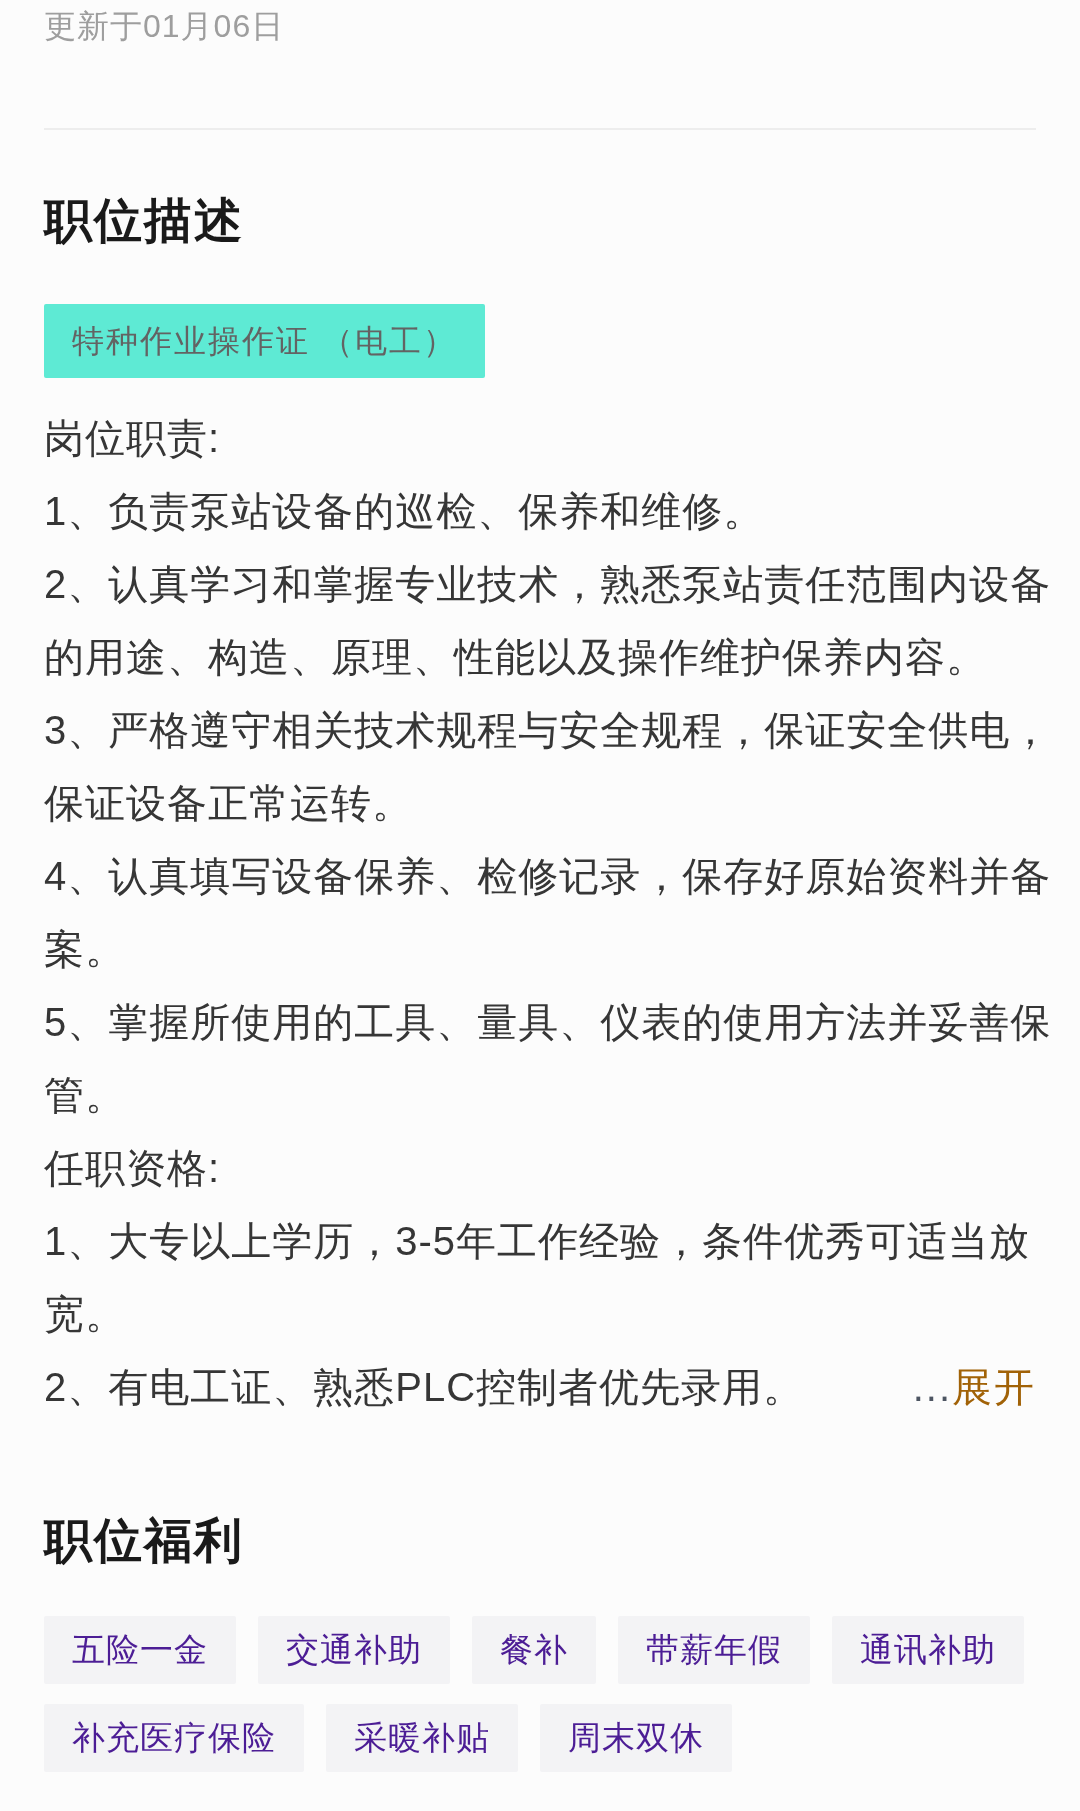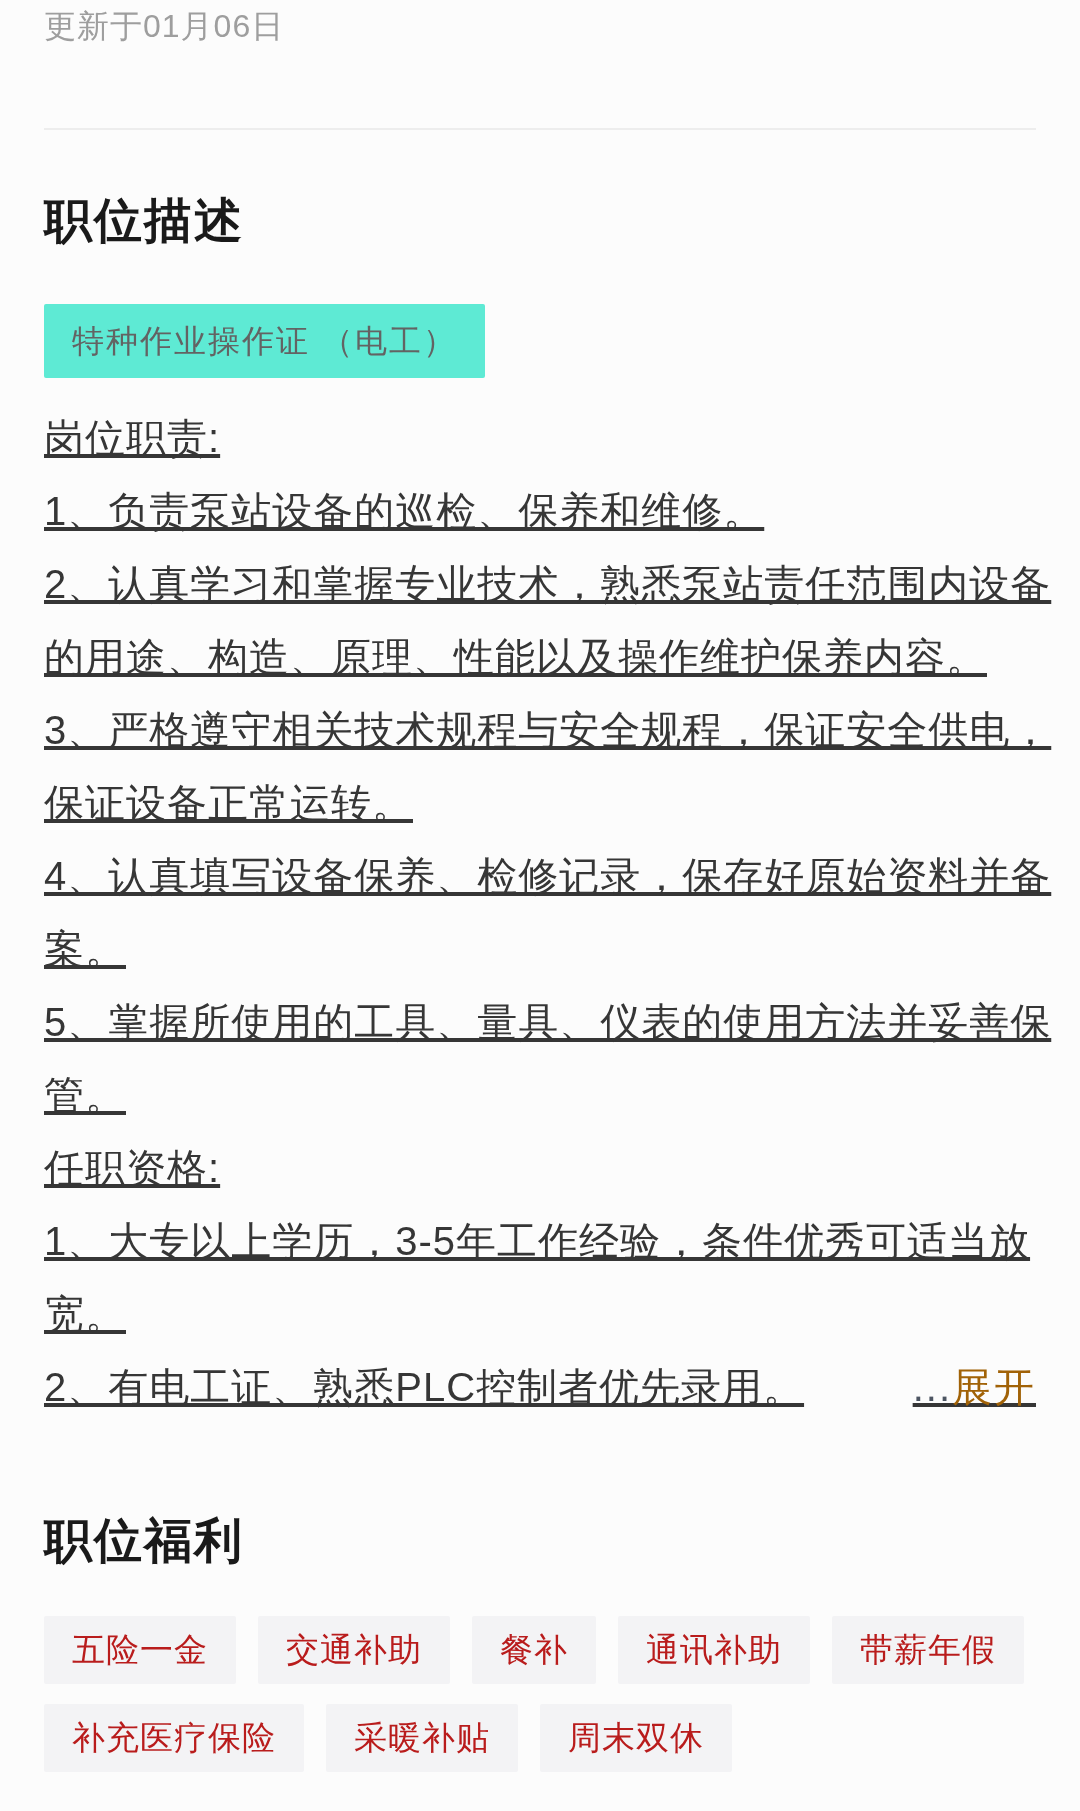--- a/index.html
+++ b/index.html
@@ -46,21 +46,20 @@
     border-radius: 2px;
     letter-spacing: 2px;
   }
   .job-body {
     margin-top: 24px;
     font-size: 40px;
     line-height: 73px;
     color: #363636;
     font-weight: 300;
     letter-spacing: 1px;
-    text-decoration: underline;
   }
   .job-line { white-space: nowrap; }
   .last-line {
     display: flex;
     justify-content: space-between;
     align-items: flex-start;
   }
   .expand-wrap { white-space: nowrap; }
   .ellipsis { color: #4d5562; letter-spacing: 2px; }
   .expand-link {
@@ -71,21 +70,21 @@
   }
   .benefits-title { margin-top: 88px; }
   .benefit-tags {
     margin-top: 46px;
     display: flex;
     flex-wrap: wrap;
     gap: 20px 22px;
   }
   .benefit-tag {
     background: #f3f3f5;
-    color: #b91c1c;
+    color: #4c1d95;
     font-size: 33px;
     line-height: 38px;
     padding: 15px 28px;
     border-radius: 2px;
     letter-spacing: 1px;
     white-space: nowrap;
   }
 </style>
 </head>
 <body>
@@ -121,20 +120,20 @@
       </span>
     </div>
   </div>
 
   <h1 class="section-title benefits-title">职位福利</h1>
 
   <div class="benefit-tags">
     <span class="benefit-tag">五险一金</span>
     <span class="benefit-tag">交通补助</span>
     <span class="benefit-tag">餐补</span>
+    <span class="benefit-tag">带薪年假</span>
     <span class="benefit-tag">通讯补助</span>
-    <span class="benefit-tag">带薪年假</span>
     <span class="benefit-tag">补充医疗保险</span>
     <span class="benefit-tag">采暖补贴</span>
     <span class="benefit-tag">周末双休</span>
   </div>
 
 </div>
 
 </body></html>

